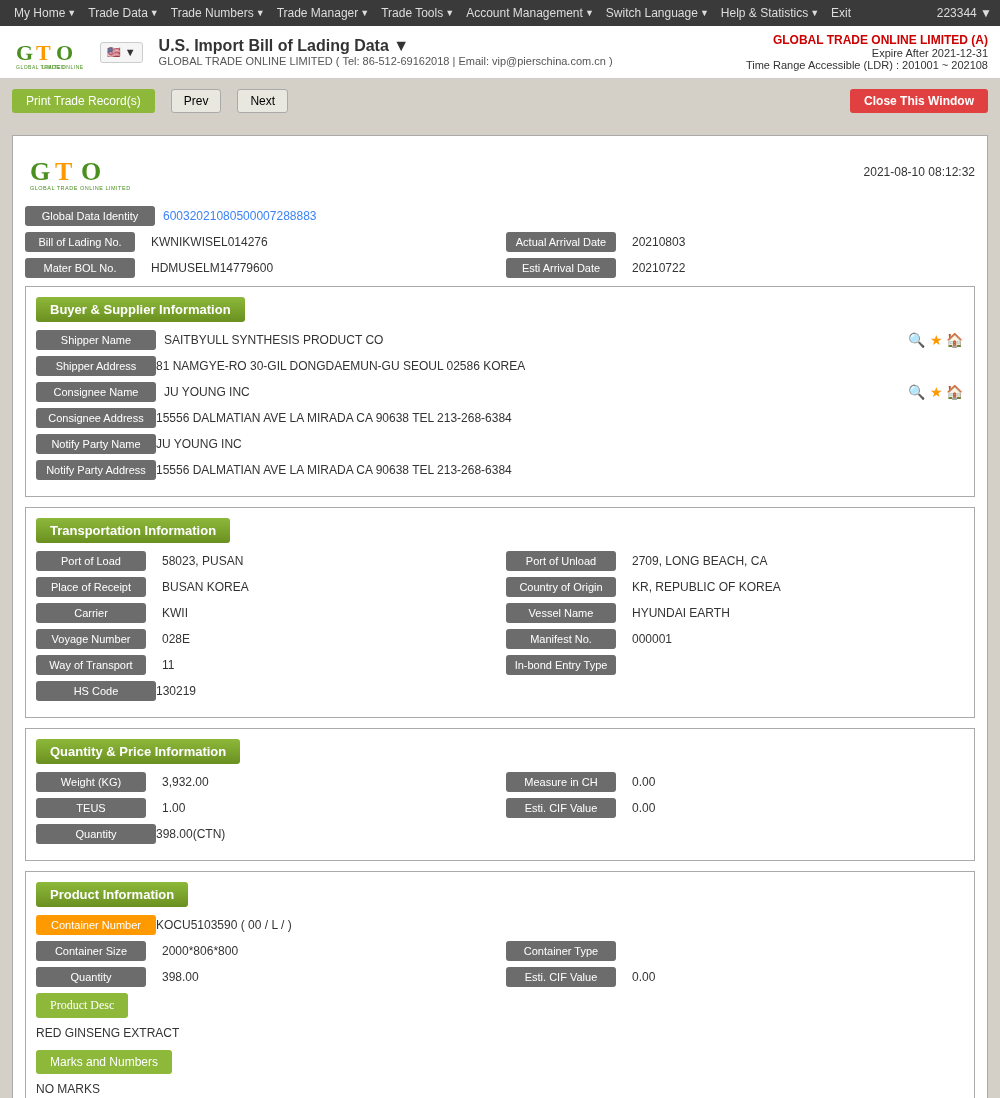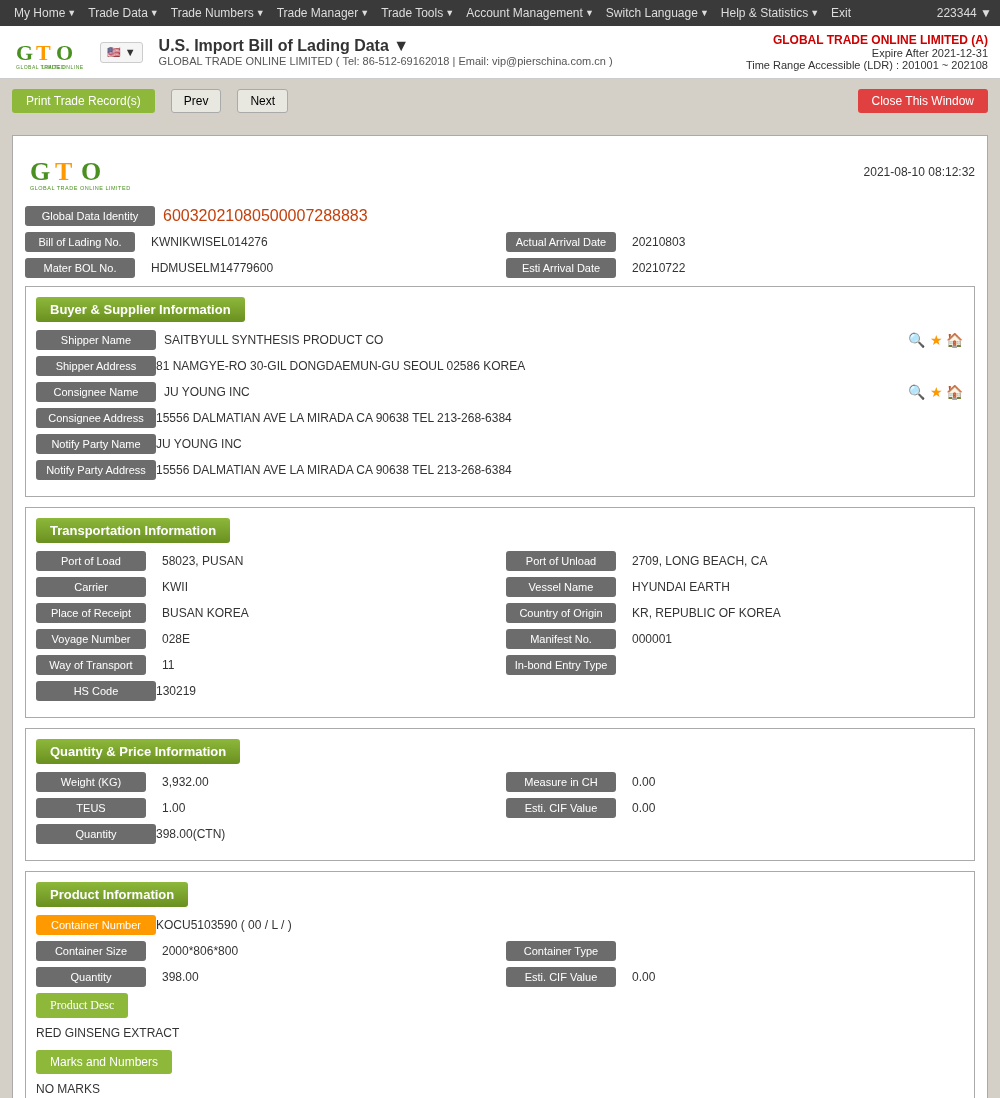--- a/index.html
+++ b/index.html
@@ -17,21 +17,21 @@
     .title-area { margin-left: 16px; }
     .title-area h2 { font-size: 16px; font-weight: bold; color: #333; }
     .title-area .subtitle { font-size: 11px; color: #555; }
     .account-info { margin-left: auto; text-align: right; font-size: 11px; color: #333; }
     .account-info .company { color: #c00; font-weight: bold; font-size: 12px; }
 
     
     .action-bar { background: #d4d0c8; padding: 10px 12px; display: flex; align-items: flex-start; gap: 16px; }
     .btn-print { background: #8db83a; color: #fff; border: none; padding: 5px 14px; cursor: pointer; font-size: 12px; border-radius: 3px; }
     .btn-nav { background: #e8e8e0; border: 1px solid #aaa; padding: 4px 12px; cursor: pointer; font-size: 12px; border-radius: 3px; }
-    .btn-close { background: #e04040; color: #fff; border: none; padding: 5px 14px; cursor: pointer; font-size: 12px; border-radius: 3px; margin-left: auto; }
+    .btn-close { background: #e04040; color: #fff; border: none; padding: 5px 14px; cursor: pointer; font-size: 12px; border-radius: 3px; margin-left: auto; font-weight: bold; }
 
     
     .main-content { background: #d4d0c8; padding: 12px; }
     .record-card { background: #fff; border: 1px solid #aaa; padding: 12px; }
 
     
     .record-header { display: flex; align-items: center; justify-content: space-between; margin-bottom: 10px; }
     .record-datetime { font-size: 12px; color: #333; }
 
     
@@ -52,21 +52,21 @@
     
     .icons-row { display: flex; align-items: center; gap: 4px; margin-left: auto; }
     .icon-btn { cursor: pointer; font-size: 14px; }
     .field-row-with-icons { display: flex; align-items: center; margin-bottom: 6px; }
     .field-row-with-icons .field-label { margin-right: 8px; }
     .field-row-with-icons .field-value { flex: 1; }
 
     
     .gdi-row { display: flex; align-items: center; margin-bottom: 6px; }
     .gdi-label { background: #6c6c6c; color: #fff; font-size: 11px; padding: 4px 8px; border-radius: 3px; min-width: 130px; text-align: center; flex-shrink: 0; margin-right: 8px; }
-    .gdi-value { font-size: 16px; color: #c2410c; }
+    .gdi-value { font-size: 12px; color: #3b82f6; }
 
     
     .text-area-value { font-size: 12px; color: #333; padding: 4px 0; }
 
     .nav-menu-item { display: flex; align-items: center; gap: 2px; cursor: pointer; padding: 0 6px; color: #ddd; white-space: nowrap; }
   </style>
 </head>
 <body>
 
 <div class="top-nav">
@@ -247,37 +247,37 @@
           <div class="field-value">58023, PUSAN</div>
         </div>
         <div class="col">
           <div class="field-label">Port of Unload</div>
           <div class="field-value">2709, LONG BEACH, CA</div>
         </div>
       </div>
 
       <div class="double-row">
         <div class="col">
+          <div class="field-label">Place of Receipt</div>
+          <div class="field-value">BUSAN KOREA</div>
+        </div>
+        <div class="col">
+          <div class="field-label">Country of Origin</div>
+          <div class="field-value">KR, REPUBLIC OF KOREA</div>
+        </div>
+      </div>
+
+      <div class="double-row">
+        <div class="col">
           <div class="field-label">Carrier</div>
           <div class="field-value">KWII</div>
         </div>
         <div class="col">
           <div class="field-label">Vessel Name</div>
           <div class="field-value">HYUNDAI EARTH</div>
-        </div>
-      </div>
-
-      <div class="double-row">
-        <div class="col">
-          <div class="field-label">Place of Receipt</div>
-          <div class="field-value">BUSAN KOREA</div>
-        </div>
-        <div class="col">
-          <div class="field-label">Country of Origin</div>
-          <div class="field-value">KR, REPUBLIC OF KOREA</div>
         </div>
       </div>
 
       <div class="double-row">
         <div class="col">
           <div class="field-label">Voyage Number</div>
           <div class="field-value">028E</div>
         </div>
         <div class="col">
           <div class="field-label">Manifest No.</div>

